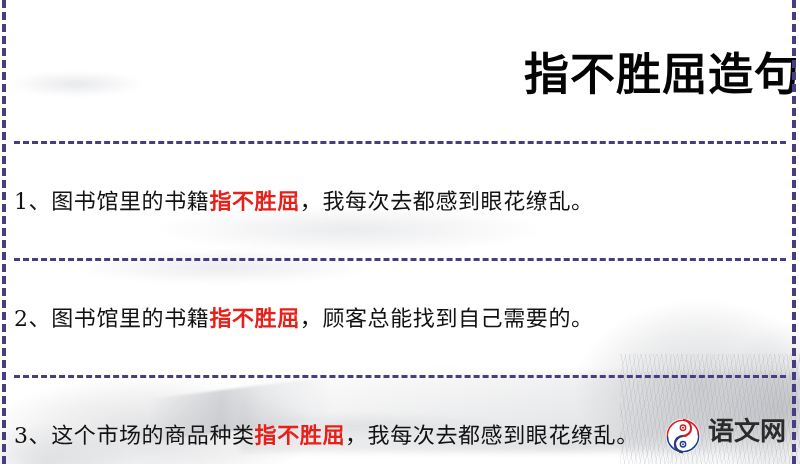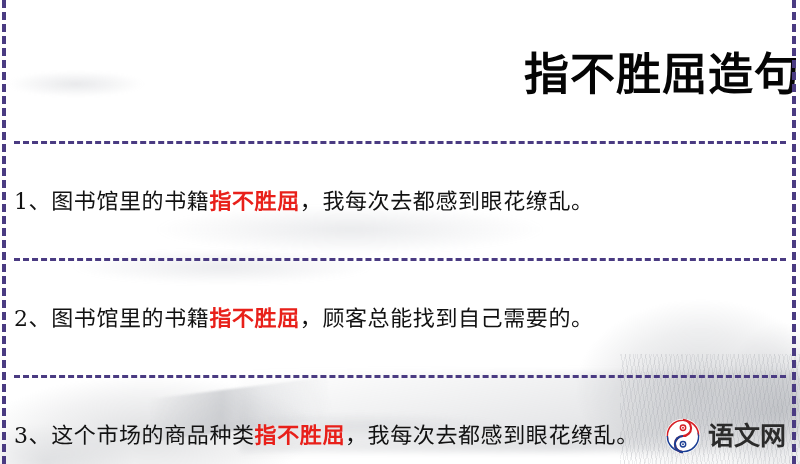--- a/index.html
+++ b/index.html
@@ -155,21 +155,20 @@
   .sentence .num {
     font-family: "DejaVu Serif", "Liberation Serif", serif;
   }
 
   
   #site-logo {
     position: absolute;
     right: 14px;
     bottom: 10px;
     display: flex;
-    align-items: center;
     gap: 7px;
     z-index: 4;
   }
   #logo-mark {
     width: 36px;
     height: 36px;
     flex: 0 0 36px;
   }
   #logo-text {
     font-family: "DejaVu Sans", "Liberation Sans", sans-serif;

